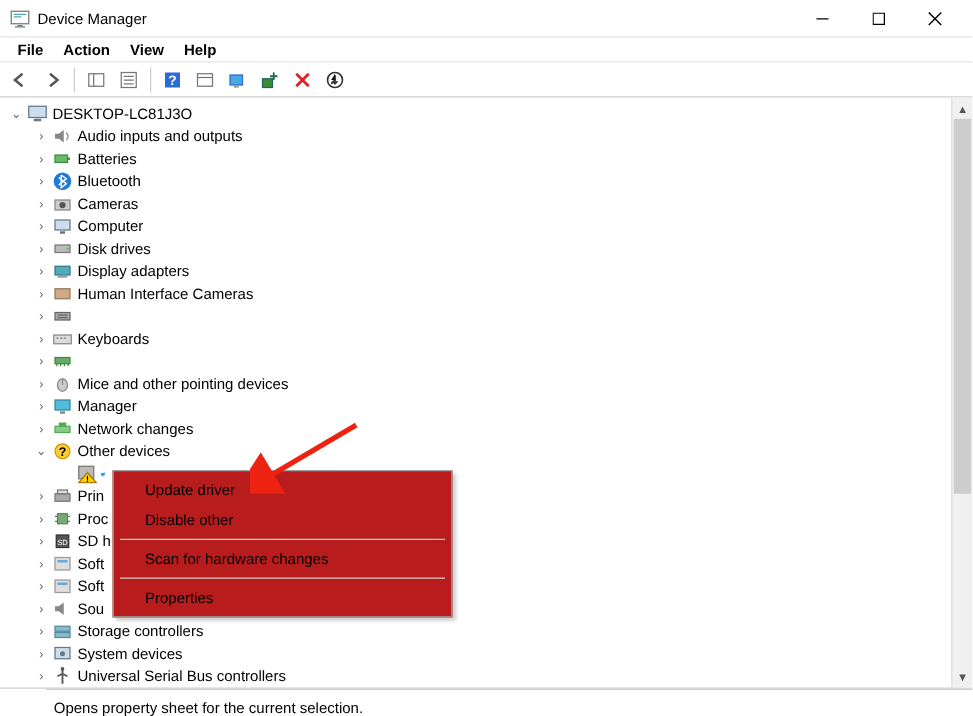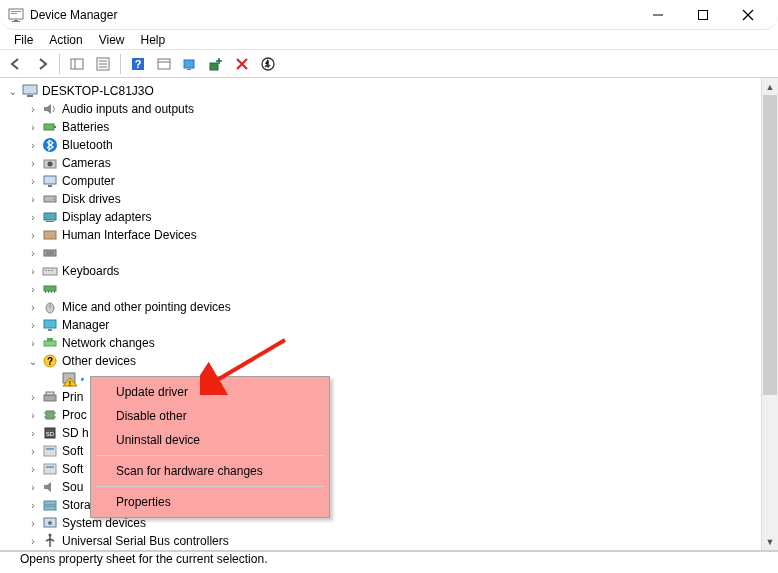--- a/index.html
+++ b/index.html
@@ -13,41 +13,40 @@
     height: 573px;
     overflow: hidden;
     position: relative;
   }
   .titlebar {
     height: 30px;
     display: flex;
     align-items: center;
     padding: 0 8px;
     border-bottom: 1px solid #e5e5e5;
-    border-radius: 14px;
   }
   .titlebar .app-icon {
     width: 16px; height: 16px; margin-right: 6px;
     display: flex; align-items: center; justify-content: center;
   }
   .title-text { flex: 1; font-size: 12px; }
   .winbtns { display: flex; }
   .winbtn {
     width: 45px; height: 29px;
     display: flex; align-items: center; justify-content: center;
     font-size: 14px; font-family: "Segoe UI Symbol", sans-serif;
   }
   .menubar {
     height: 20px;
     display: flex;
     align-items: center;
     padding: 0 6px;
     border-bottom: 1px solid #e5e5e5;
   }
-  .menubar .menuitem { padding: 2px 8px; }
+  .menubar .menuitem { padding: 2px 8px; font-weight: bold; }
   .toolbar {
     height: 28px;
     display: flex;
     align-items: center;
     padding: 2px 4px;
     border-bottom: 1px solid #d0d0d0;
     gap: 2px;
   }
   .tbtn {
     width: 24px; height: 22px;
@@ -78,42 +77,43 @@
     display:flex; align-items:center; justify-content:center; font-size:9px; color:#555;
   }
   .scrollbar .arrow.up { top: 0; }
   .scrollbar .arrow.down { bottom: 0; }
   .scrollbar .thumb {
     position:absolute; left:1px; right:1px; top:17px; height:300px;
     background:#cdcdcd;
   }
   .statusbar {
     height: 22px;
-    display:flex; align-items:flex-start;
-    padding: 0 20px;
+    display:flex; align-items:flex-end;
+    padding: 0 6px;
     font-size: 12px;
     border-top:1px solid #d0d0d0;
+    margin-left:37px;
   }
   .node { display:flex; align-items:center; height:18px; padding-left: 2px;}
   .node .expander {
     width: 14px; height: 14px; display:flex; align-items:center; justify-content:center;
     font-size: 10px; color:#666; margin-right:2px;
   }
   .node .nicon { width:16px; height:16px; margin-right:4px; display:flex; align-items:center; justify-content:center; }
   .node .nlabel { white-space: nowrap; }
   .lvl0 { padding-left: 2px; }
   .lvl1 { padding-left: 22px; }
   .lvl2 { padding-left: 42px; }
   .cut { opacity: 1; text-align: right; }
   .selected .nlabel { background:#cde8ff; outline:1px dotted #3399ff; }
   .contextmenu {
     position:absolute;
     left: 90px; top: 376px;
-    width: 240px;
-    background:#fca5a5;
+    width: 272px;
+    background:#b91c1c;
     border:1px solid #a0a0a0;
     box-shadow: 3px 3px 3px rgba(0,0,0,0.2);
     padding: 3px;
     z-index: 10;
   }
   .cm-item {
     padding: 5px 22px;
     font-size: 12px;
   }
   .cm-item.bold { font-weight: normal; }
@@ -327,21 +327,21 @@
       <span class="nlabel">Display adapters</span>
     </div>
 
     <div class="node lvl1">
       <span class="expander">›</span>
       <span class="nicon">
           <svg width="16" height="16">
             <rect x="2" y="4" width="12" height="8" fill="#ca8" stroke="#975"></rect>
           </svg>
         </span>
-      <span class="nlabel">Human Interface Devices</span>
+      <span class="nlabel">Human Interface Cameras</span>
     </div>
 
     <div class="node lvl1">
       <span class="expander">›</span>
       <span class="nicon">
           <svg width="16" height="16">
             <rect x="2" y="5" width="12" height="6" fill="#aaa" stroke="#666"></rect>
             <line x1="4" y1="7" x2="12" y2="7" stroke="#666"></line>
             <line x1="4" y1="9" x2="12" y2="9" stroke="#666"></line>
           </svg>
@@ -540,21 +540,20 @@
   </div>
 </div>
 
 <div class="statusbar">
   <span>Opens property sheet for the current selection.</span>
 </div>
 
 <div class="contextmenu">
   <div class="cm-item">Update driver</div>
   <div class="cm-item">Disable other</div>
-  <div class="cm-item">Uninstall device</div>
   <div class="cm-sep"></div>
   <div class="cm-item">Scan for hardware changes</div>
   <div class="cm-sep"></div>
   <div class="cm-item bold">Properties</div>
 </div>
 
 <div class="arrow-annotation">
   <svg width="90" height="60">
     <defs>
       <marker id="ah" markerWidth="10" markerHeight="10" refX="2" refY="5" orient="auto">

